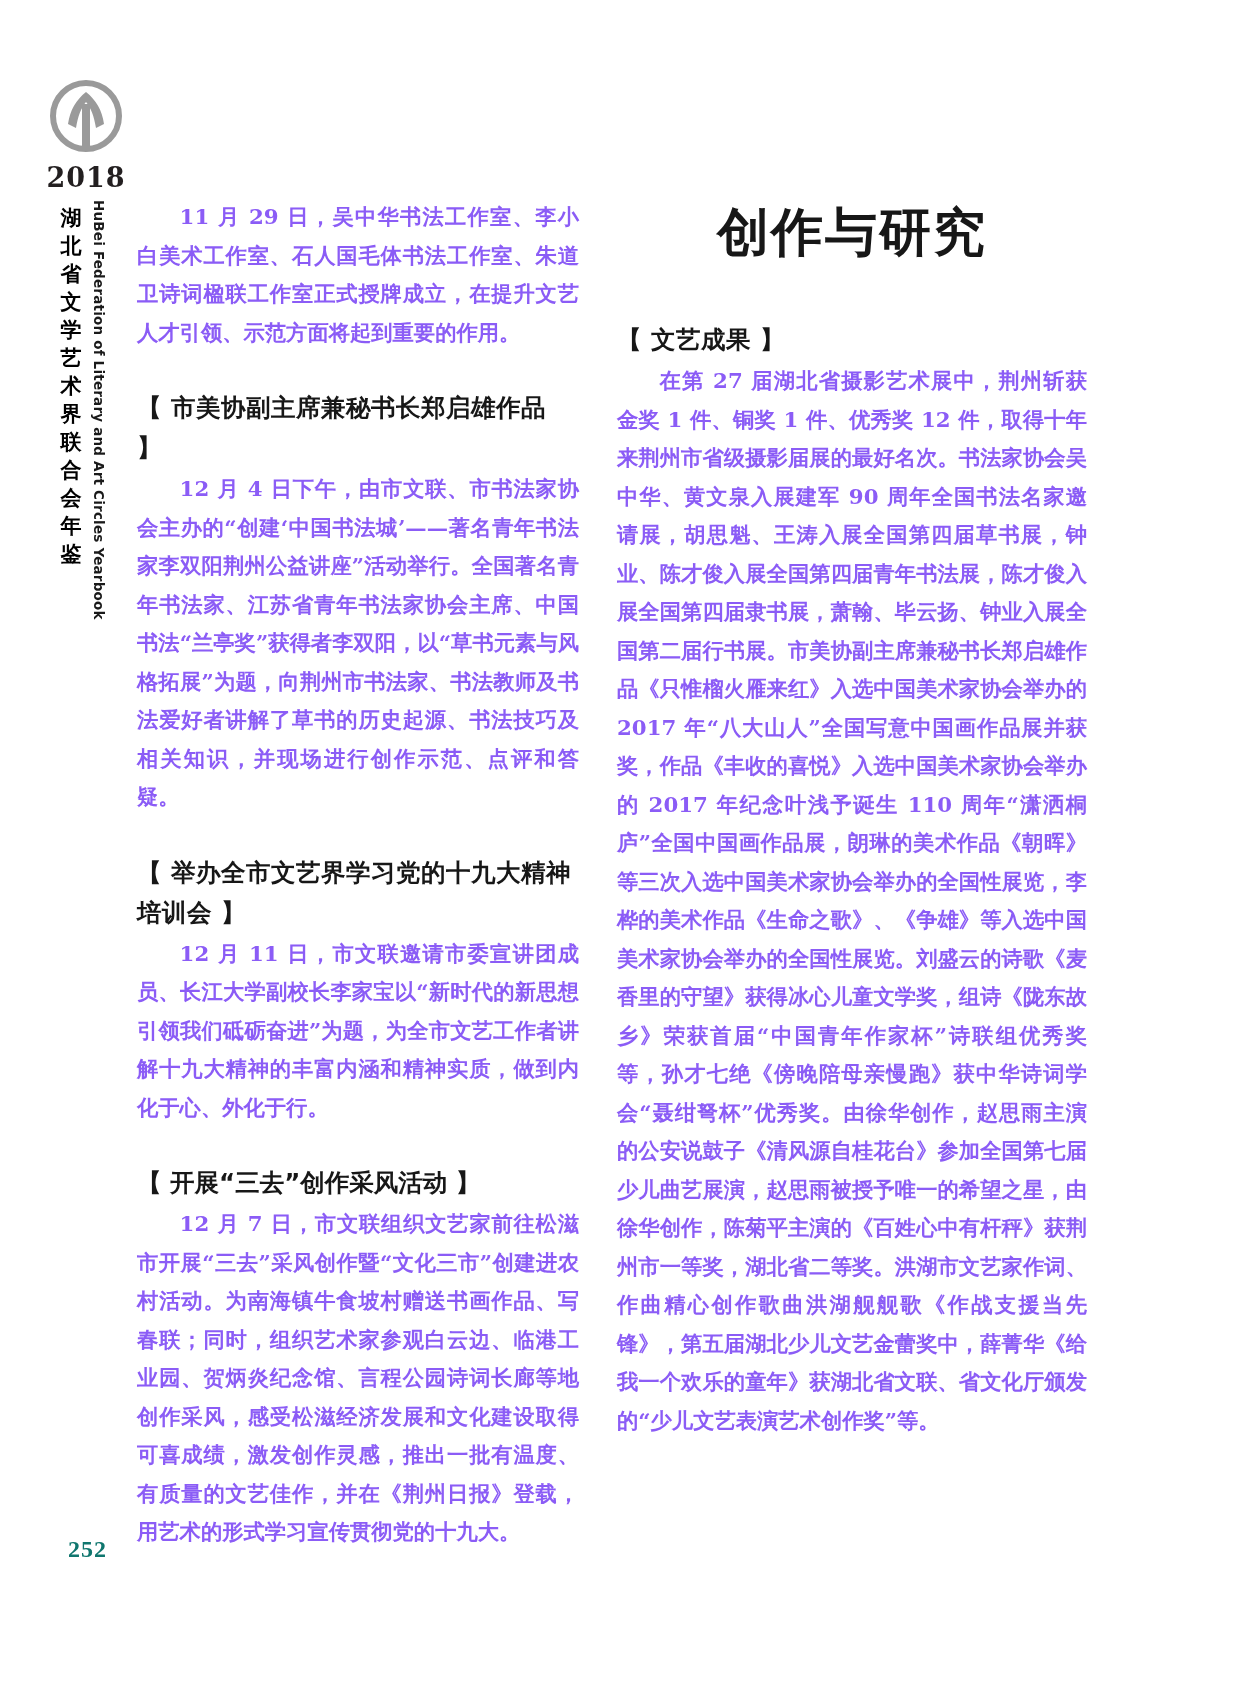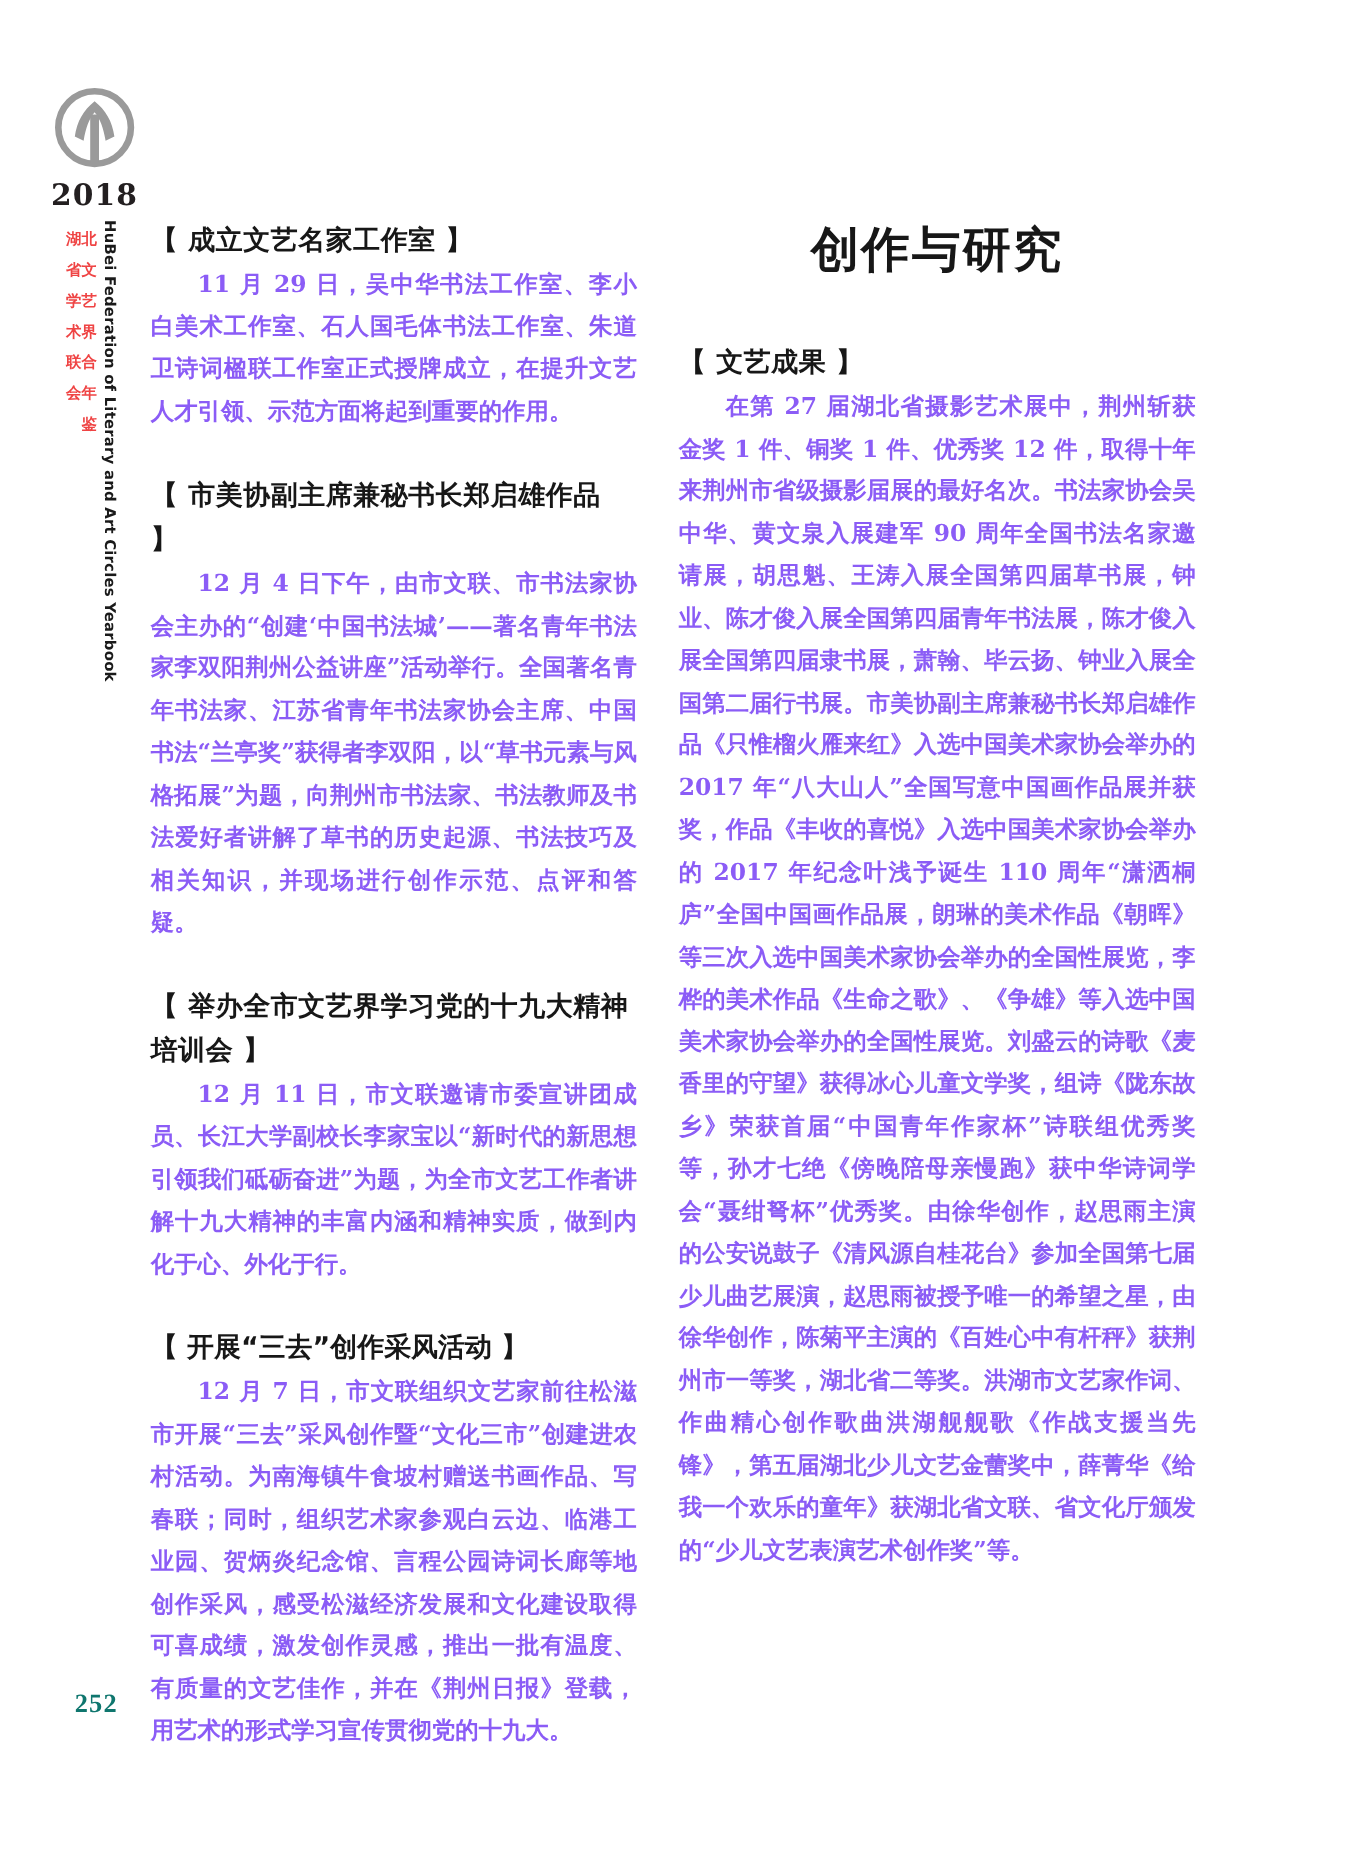--- a/index.html
+++ b/index.html
@@ -44,25 +44,25 @@
     letter-spacing: 1px;
     color: #231f20;
   }
   #spine-cn {
     position: absolute;
     left: 16px;
     top: 126px;
     width: 34px;
     font-family: "DejaVu Sans", "Liberation Sans", sans-serif;
     font-weight: 700;
-    font-size: 14px;
+    font-size: 21px;
     line-height: 28px;
     letter-spacing: 0px;
-    text-align: right;
-    color: #ef4444;
+    text-align: center;
+    color: #000000;
     word-break: break-all;
   }
   #spine-en {
     position: absolute;
     left: 55px;
     top: 122px;
     height: 360px;
     font-family: "DejaVu Sans", "Liberation Sans", sans-serif;
     font-weight: 700;
     font-size: 13.5px;
@@ -106,21 +106,21 @@
     color: #8b5cf6;
     word-break: break-all;
   }
 
   .gap-lg { height: 36px; }
 
   
   #page-title {
     font-family: "DejaVu Sans", "Liberation Sans", sans-serif;
     font-weight: 700;
-    font-size: 44px;
+    font-size: 52px;
     letter-spacing: 2px;
     text-align: center;
     color: #171717;
     margin: 0 0 52px 0;
   }
 
   
   #folio {
     position: absolute;
     left: 68px;
@@ -147,21 +147,20 @@
 
   <div id="logo-year">2018</div>
 
   <div id="spine-cn">湖北省文学艺术界联合会年鉴</div>
 
   <div id="spine-en">HuBei Federation of Literary and Art Circles Yearbook</div>
 </div>
 
 <div id="col-left" class="column">
 
-  <h2 class="sec-head">【 成立文艺名家工作室 】</h2>
   <p class="para">11 月 29 日，吴中华书法工作室、李小白美术工作室、石人国毛体书法工作室、朱道卫诗词楹联工作室正式授牌成立，在提升文艺人才引领、示范方面将起到重要的作用。</p>
 
   <div class="gap-lg"></div>
 
   <h2 class="sec-head">【 市美协副主席兼秘书长郑启雄作品 】</h2>
   <p class="para">12 月 4 日下午，由市文联、市书法家协会主办的“创建‘中国书法城’——著名青年书法家李双阳荆州公益讲座”活动举行。全国著名青年书法家、江苏省青年书法家协会主席、中国书法“兰亭奖”获得者李双阳，以“草书元素与风格拓展”为题，向荆州市书法家、书法教师及书法爱好者讲解了草书的历史起源、书法技巧及相关知识，并现场进行创作示范、点评和答疑。</p>
 
   <div class="gap-lg"></div>
 
   <h2 class="sec-head">【 举办全市文艺界学习党的十九大精神培训会 】</h2>

